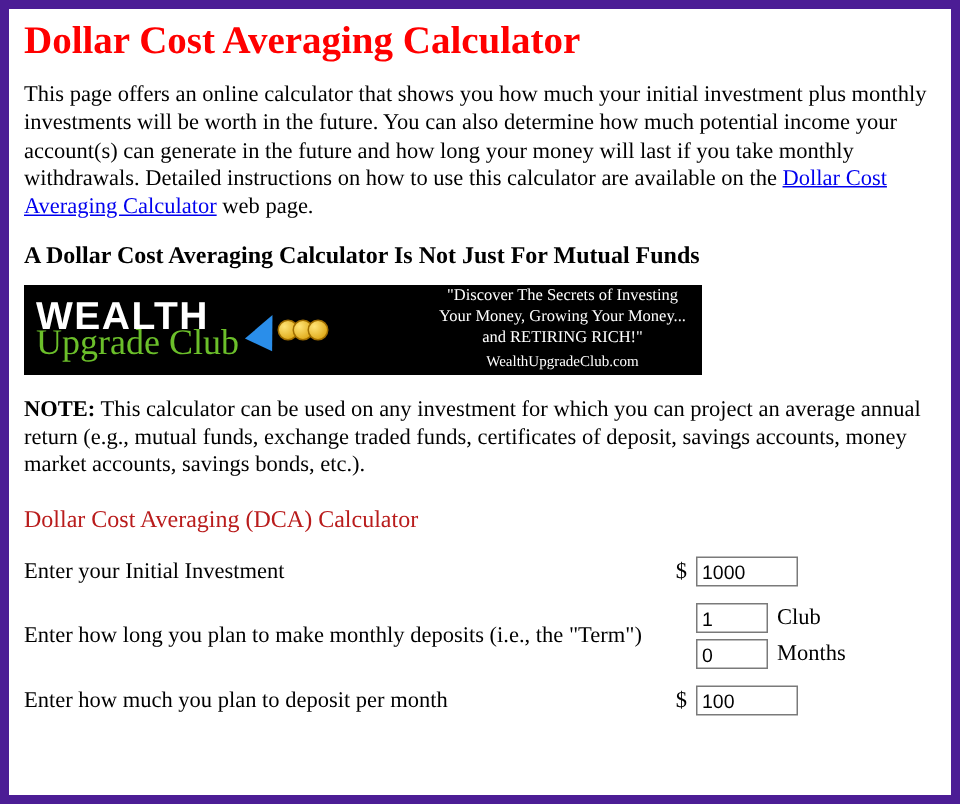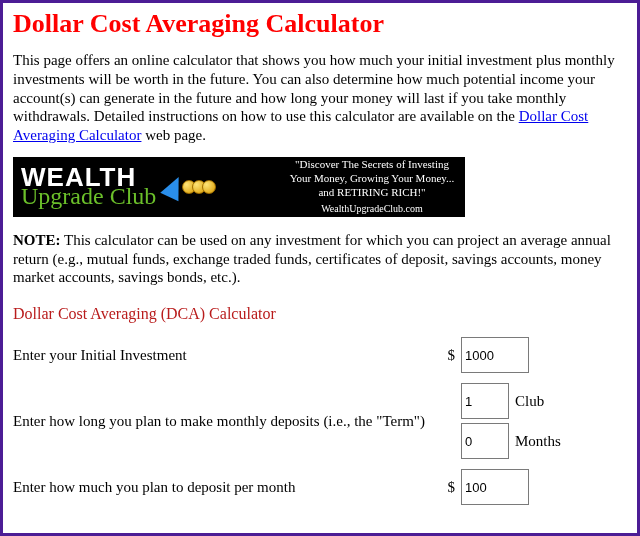--- a/index.html
+++ b/index.html
@@ -6,21 +6,21 @@
   body {
     margin: 0;
     padding: 0;
     font-family: "Times New Roman", Times, serif;
     font-size: 15px;
     background: #fff;
   }
   .frame {
     width: 640px;
     height: 536px;
-    border: 3px solid #4c1d95;
+    border: 6px solid #4c1d95;
     padding: 6px 10px 16px 10px;
     position: relative;
     overflow: hidden;
     background: #fff;
   }
   h1 {
     color: #ff0000;
     font-family: Georgia, "Times New Roman", serif;
     font-size: 26px;
     font-weight: bold;
@@ -106,21 +106,21 @@
   }
   .form-label { flex: 0 0 430px; padding-right:6px; }
   .form-inputs { flex: 1; display:flex; flex-direction:column; gap:4px; }
   .input-line { display:flex; align-items:center; gap:6px; }
   .currency { width: 12px; text-align:right; }
   input[type="text"] {
     font-family: Arial, sans-serif;
     font-size: 13px;
     padding: 1px 3px;
     border: 1px solid #7a7a7a;
-    height: 36px;
+    height: 20px;
     background:#fff;
   }
   input.money { width: 68px; }
   input.small { width: 48px; }
   .unit { font-size:15px; }
   .watermark {
     position: absolute;
     right: 8px;
     bottom: 2px;
     font-family: Arial, sans-serif;
@@ -135,20 +135,21 @@
 <body>
 
 <div class="frame">
 
   <h1>Dollar Cost Averaging Calculator</h1>
 
   <p>
     <span>This page offers an online calculator that shows you how much your initial investment plus monthly investments will be worth in the future. You can also determine how much potential income your account(s) can generate in the future and how long your money will last if you take monthly withdrawals. Detailed instructions on how to use this calculator are available on the </span><a href="#">Dollar Cost Averaging Calculator</a><span> web page.</span>
   </p>
 
+  <h3 class="sub">A Dollar Cost Averaging Calculator Is Not Just For Mutual Funds</h3>
 
   <div class="banner">
     <div class="left">
       <div class="wealth">WEALTH</div>
       <div class="upgrade">Upgrade Club</div>
     </div>
     <div class="graphic">
       <span class="arrow"></span>
       <span class="coins">
         <span class="coin"></span>

